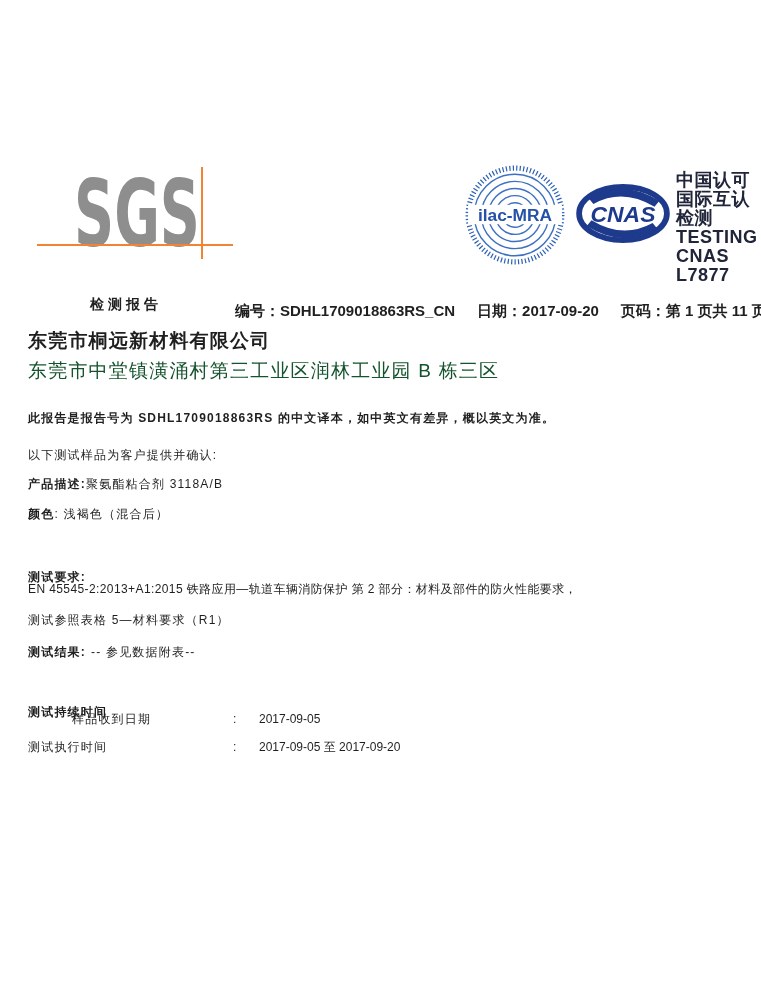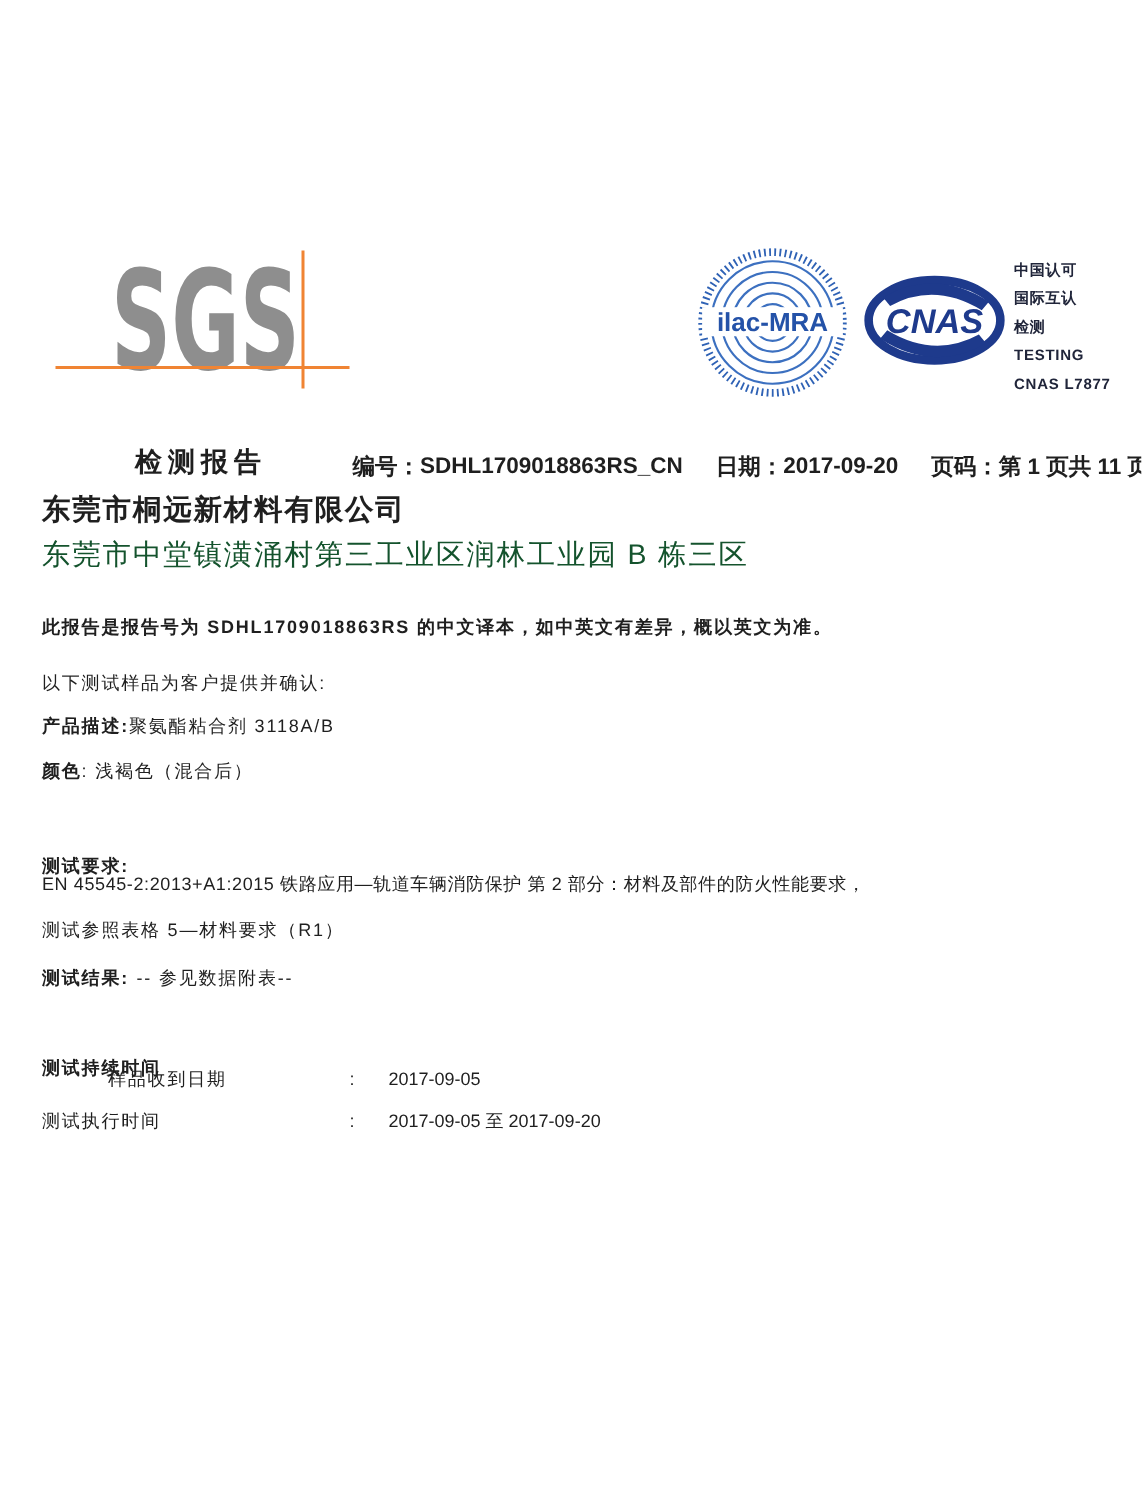--- a/index.html
+++ b/index.html
@@ -22,28 +22,28 @@
   }
   .fs15 { font-size:12px; line-height:19px; }
   .fs155 { font-size:19px; line-height:19px; }
 
   
   .sgs-line-h { position:absolute; left:37px; top:244px; width:196px; height:2px; background:#f08433; }
   .sgs-line-v { position:absolute; left:201px; top:167px; width:2px; height:92px; background:#f08433; }
 
   .accred-text {
     position:absolute; left:676px; top:171px;
-    font-size:10px; font-weight:bold; line-height:19px;
+    font-size:18px; font-weight:bold; line-height:19px;
     color:#20253a; letter-spacing:0.5px;
   }
 
   
   .report-title {
     position:absolute; left:90px; top:296px;
-    font-size:18px; font-weight:bold; letter-spacing:4px;
+    font-size:14px; font-weight:bold; letter-spacing:4px;
   }
   .header-meta {
     position:absolute; left:235px; top:302px;
     font-size:15px; font-weight:bold;
     display:flex; gap:22px; white-space:nowrap;
   }
   .header-meta .grp { display:flex; }
 
   
   .line { position:absolute; left:28px; white-space:nowrap; }

